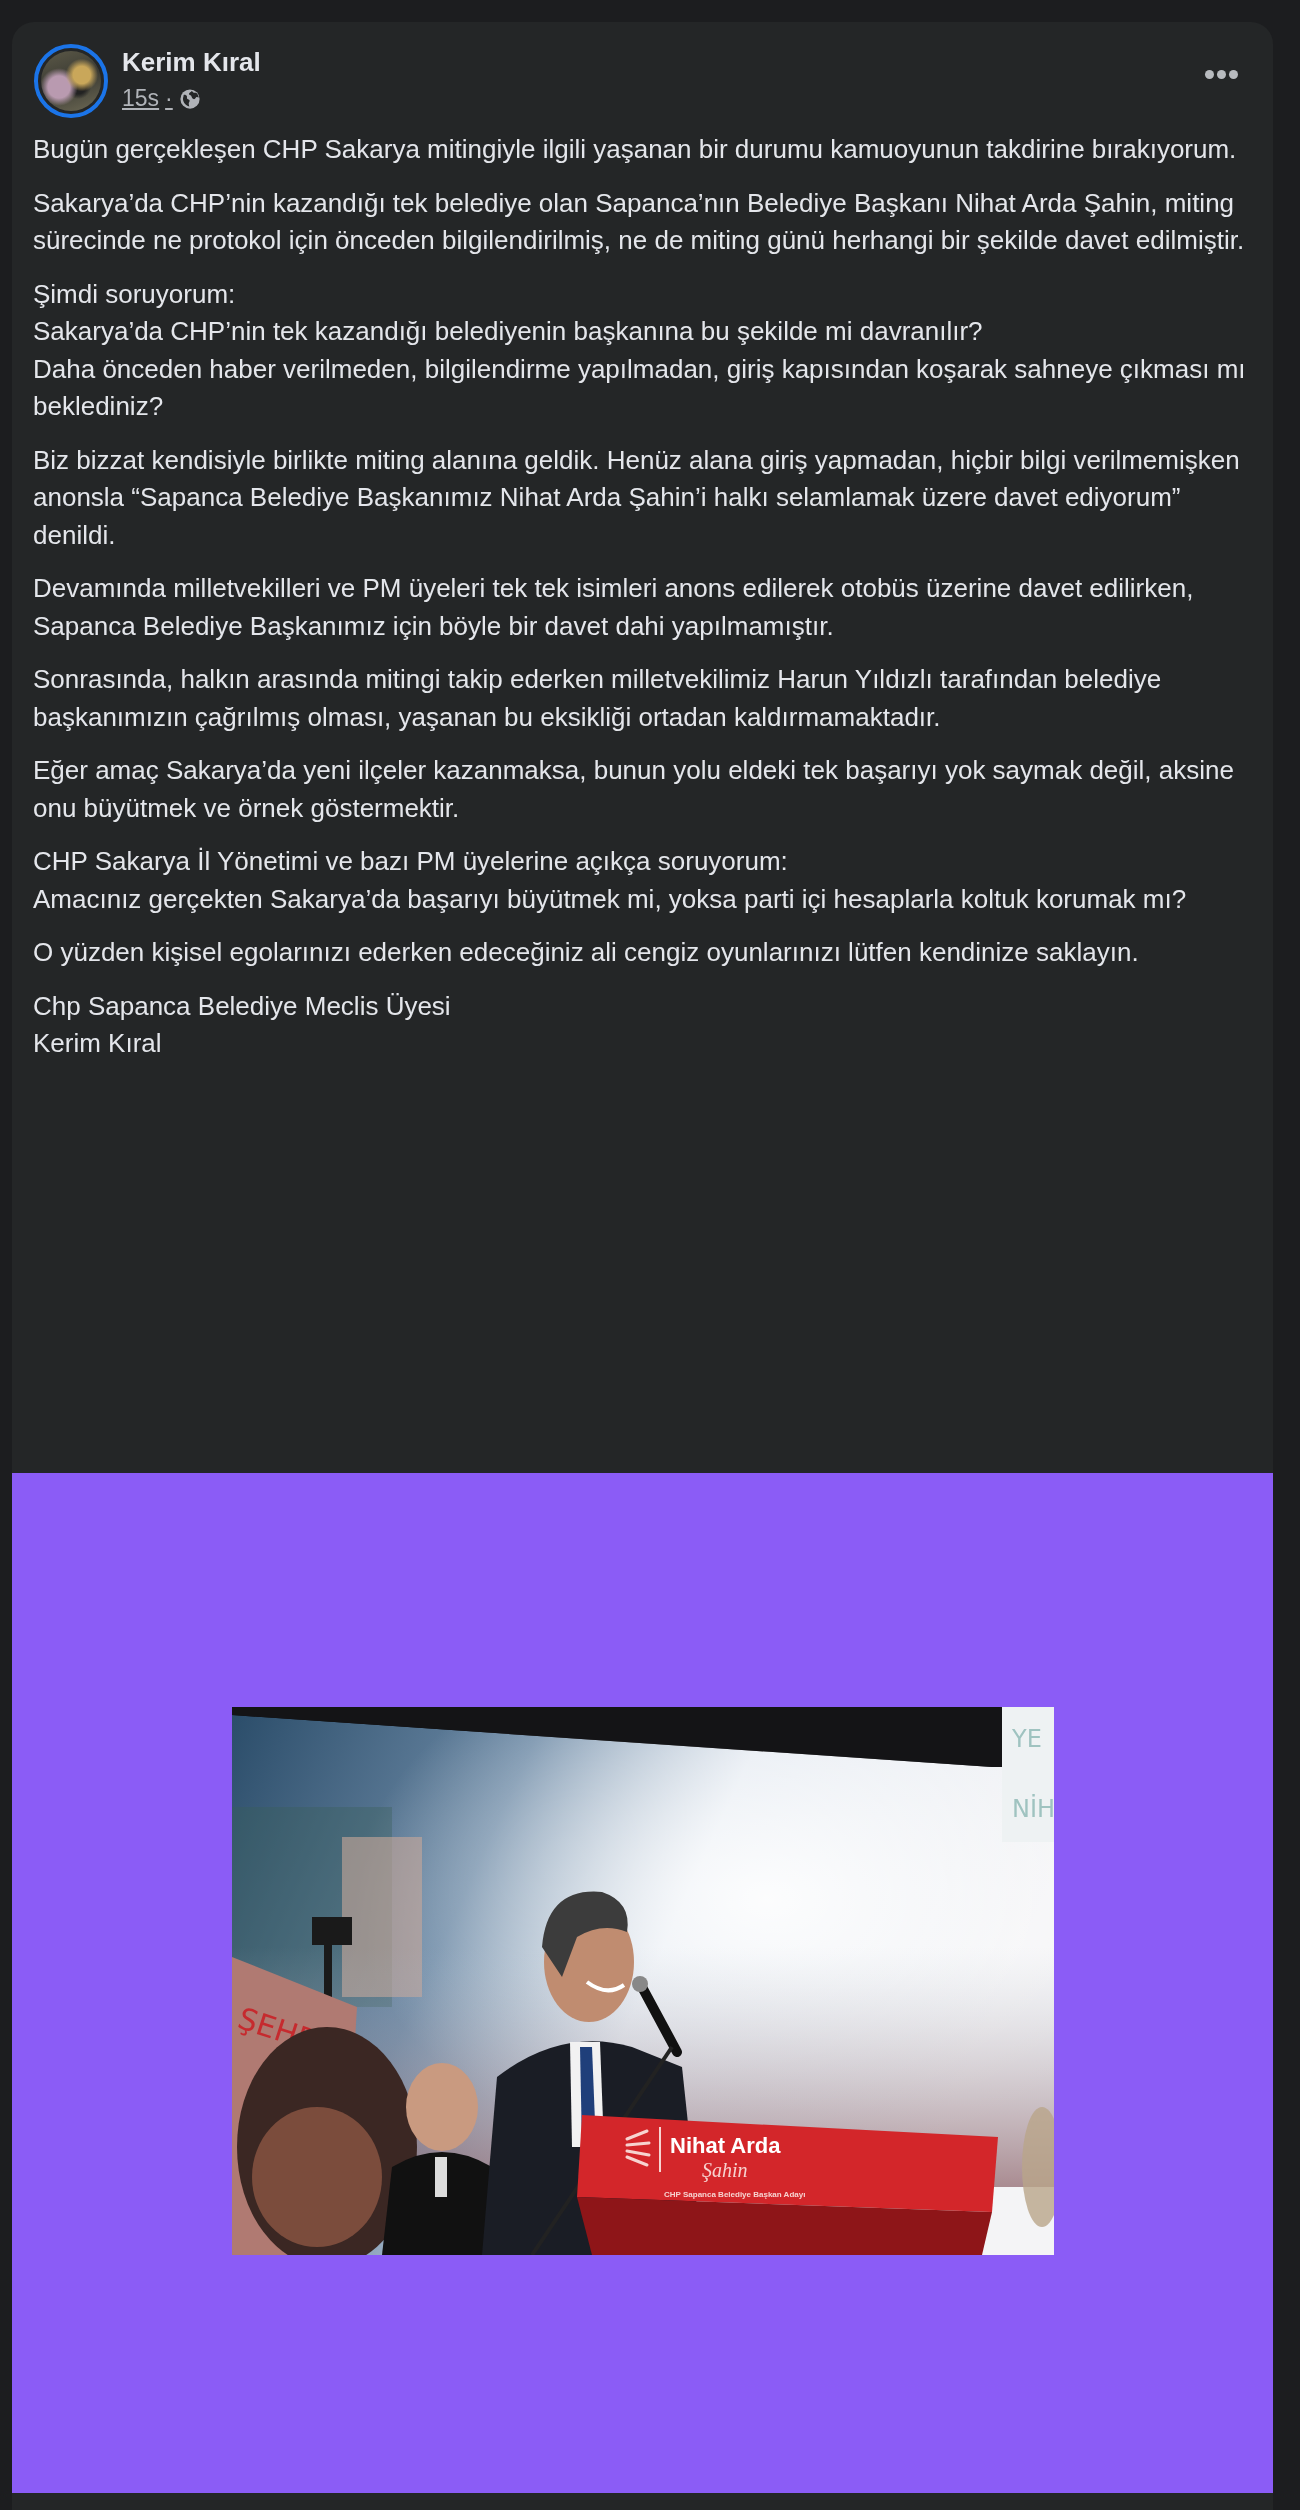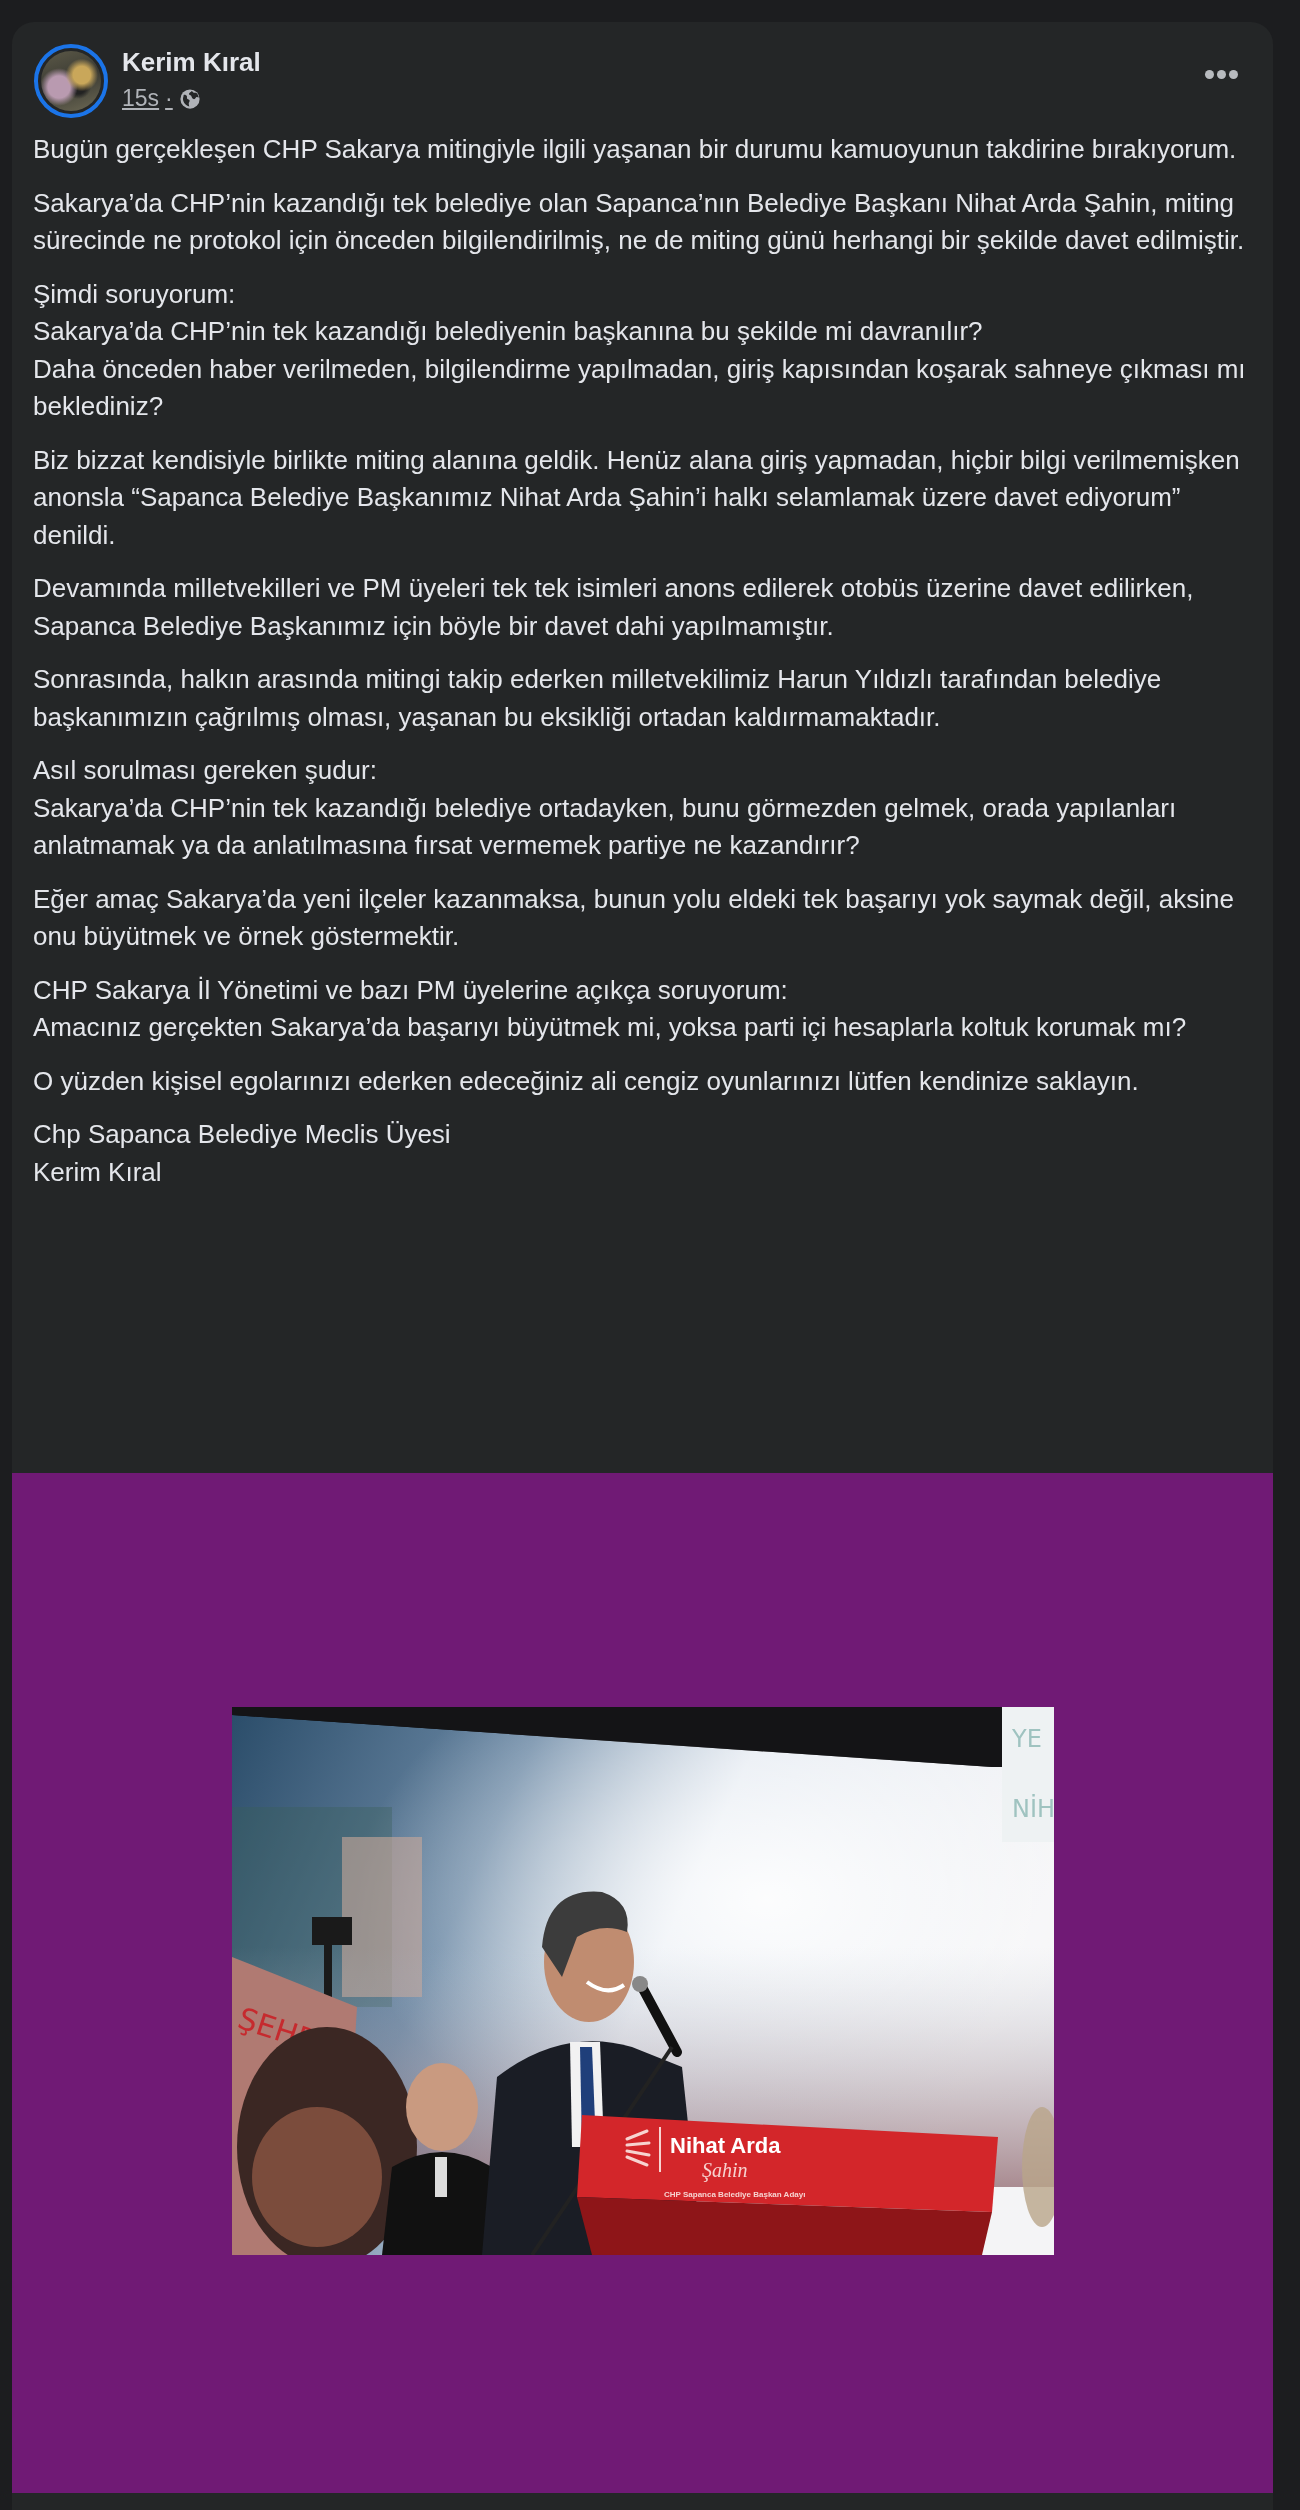--- a/index.html
+++ b/index.html
@@ -60,21 +60,21 @@
     .post-body {
       position: absolute; left: 21px; top: 109px; width: 1225px;
       color: #e4e6eb;
       font-size: 26px;
       line-height: 37.5px;
     }
     .post-body p { margin-bottom: 16px; white-space: pre-line; }
     .media {
       position: absolute; left: 0; top: 1451px;
       width: 1261px; height: 1020px;
-      background: #701a75;
+      background: #8b5cf6;
     }
     .photo {
       position: absolute; left: 220px; top: 234px;
       width: 822px; height: 548px;
       overflow: hidden;
       background: #111;
     }
     .footer-strip {
       position: absolute; left: 0; top: 2471px; width: 100%; height: 17px;
       background: #242627;
@@ -107,22 +107,20 @@
 
   <div class="post-body">
     <p>Bugün gerçekleşen CHP Sakarya mitingiyle ilgili yaşanan bir durumu kamuoyunun takdirine bırakıyorum.</p>
     <p>Sakarya’da CHP’nin kazandığı tek belediye olan Sapanca’nın Belediye Başkanı Nihat Arda Şahin, miting sürecinde ne protokol için önceden bilgilendirilmiş, ne de miting günü herhangi bir şekilde davet edilmiştir.</p>
     <p>Şimdi soruyorum:
 Sakarya’da CHP’nin tek kazandığı belediyenin başkanına bu şekilde mi davranılır?
 Daha önceden haber verilmeden, bilgilendirme yapılmadan, giriş kapısından koşarak sahneye çıkması mı beklediniz?</p>
     <p>Biz bizzat kendisiyle birlikte miting alanına geldik. Henüz alana giriş yapmadan, hiçbir bilgi verilmemişken anonsla “Sapanca Belediye Başkanımız Nihat Arda Şahin’i halkı selamlamak üzere davet ediyorum” denildi.</p>
     <p>Devamında milletvekilleri ve PM üyeleri tek tek isimleri anons edilerek otobüs üzerine davet edilirken, Sapanca Belediye Başkanımız için böyle bir davet dahi yapılmamıştır.</p>
     <p>Sonrasında, halkın arasında mitingi takip ederken milletvekilimiz Harun Yıldızlı tarafından belediye başkanımızın çağrılmış olması, yaşanan bu eksikliği ortadan kaldırmamaktadır.</p>
-    <p>Asıl sorulması gereken şudur:
-Sakarya’da CHP’nin tek kazandığı belediye ortadayken, bunu görmezden gelmek, orada yapılanları anlatmamak ya da anlatılmasına fırsat vermemek partiye ne kazandırır?</p>
     <p>Eğer amaç Sakarya’da yeni ilçeler kazanmaksa, bunun yolu eldeki tek başarıyı yok saymak değil, aksine onu büyütmek ve örnek göstermektir.</p>
     <p>CHP Sakarya İl Yönetimi ve bazı PM üyelerine açıkça soruyorum:
 Amacınız gerçekten Sakarya’da başarıyı büyütmek mi, yoksa parti içi hesaplarla koltuk korumak mı?</p>
     <p>O yüzden kişisel egolarınızı ederken edeceğiniz ali cengiz oyunlarınızı lütfen kendinize saklayın.</p>
     <p>Chp Sapanca Belediye Meclis Üyesi
 Kerim Kıral</p>
   </div>
 
   <div class="media">
     <div class="photo">

